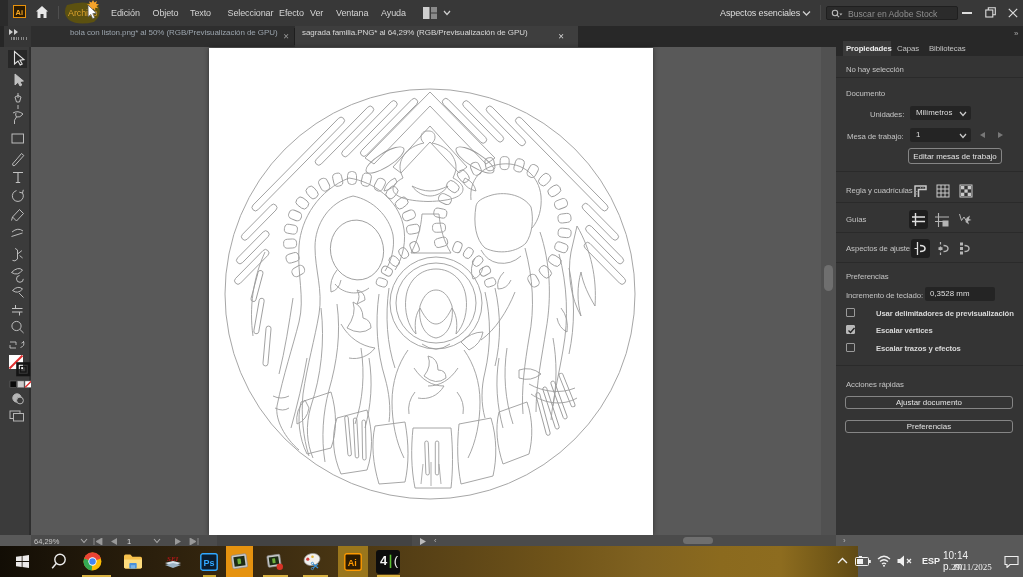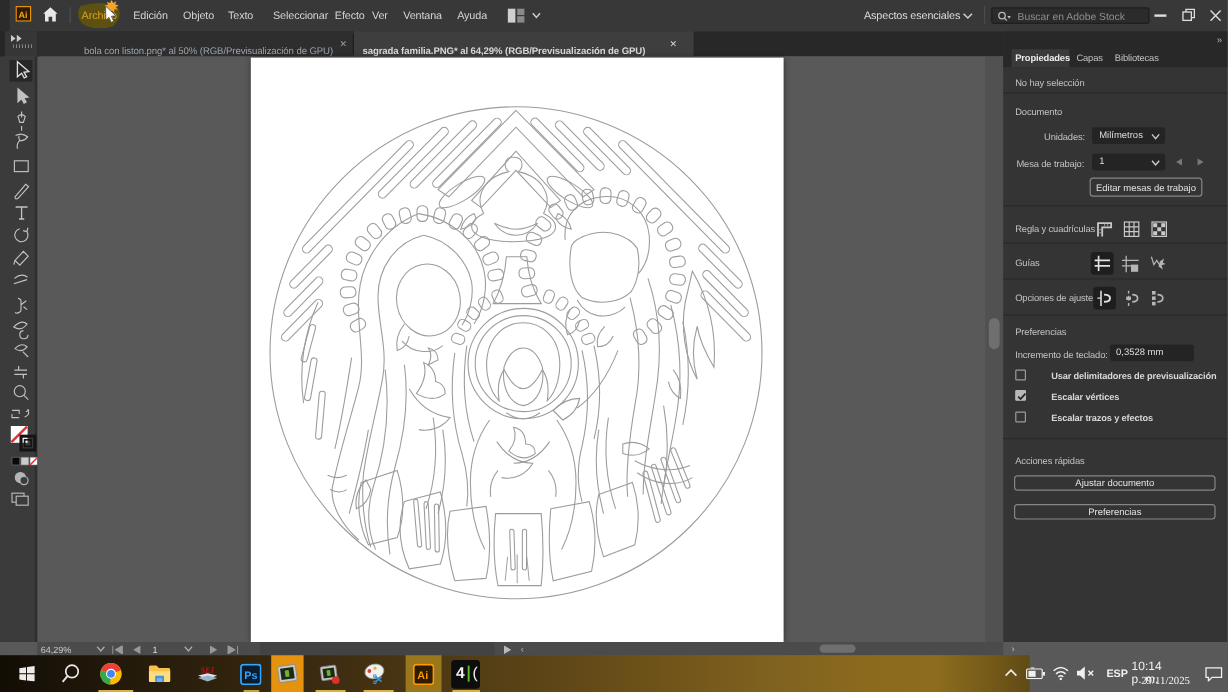--- a/index.html
+++ b/index.html
@@ -2,21 +2,21 @@
 <html><head>
 <meta charset="utf-8">
 <style>
   * { margin:0; padding:0; box-sizing:border-box; }
   html,body { width:1023px; height:577px; overflow:hidden; }
   body { font-family:"Liberation Sans", sans-serif; background:#595959; position:relative; }
   .abs { position:absolute; }
   #menubar { left:0; top:0; width:1023px; height:26px; background:#383838; }
   .mitem { position:absolute; top:7.5px; font-size:9px; letter-spacing:-0.1px; color:#d4d4d4; white-space:nowrap; }
   #tabbar { left:0; top:26px; width:836px; height:21px; background:#282828; }
-  .tabtxt { position:absolute; top:12px; font-size:8px; letter-spacing:-0.08px; white-space:nowrap; }
+  .tabtxt { position:absolute; top:2px; font-size:8px; letter-spacing:-0.08px; white-space:nowrap; }
   #toolbar { left:0; top:47px; width:31px; height:488px; background:#3b3b3b; border-right:2px solid #2e2e2e; }
   #canvas { left:33px; top:47px; width:788px; height:488px; background:#595959; }
   #artboard { left:209px; top:48px; width:444px; height:487px; background:#ffffff; box-shadow:0 0 5px rgba(0,0,0,0.45); }
   #vscroll { left:821px; top:47px; width:15px; height:488px; background:#515151; }
   #statusbar { left:31px; top:535px; width:805px; height:11px; background:#4b4b4b; font-size:7.5px; color:#c8c8c8; }
   #panelwrap { left:836px; top:26px; width:187px; height:509px; background:#343434; }
   .ptxt { position:absolute; font-size:7.8px; letter-spacing:-0.1px; color:#c3c3c3; white-space:nowrap; }
   .sep { position:absolute; left:0; width:187px; height:1px; background:#2a2a2a; }
   .dd { position:absolute; background:#242424; border-radius:2px; color:#dedede; font-size:7.9px; }
   .btn { position:absolute; border:1px solid #858585; border-radius:3px; color:#e4e4e4; font-size:7.9px; text-align:center; background:transparent; }
@@ -86,21 +86,21 @@
   <div class="abs" style="left:0;top:0;width:31px;height:21px;background:#363636;"></div>
   <svg class="abs" style="left:9px;top:3px;" width="11" height="6" viewBox="0 0 11 6">
       <path d="M0 0 L4 3 L0 6 Z M5 0 L9 3 L5 6 Z" fill="#cccccc"></path>
     </svg>
   <div class="abs" style="left:11px;top:11px;width:16px;height:3px;background:repeating-linear-gradient(90deg,#8a8a8a 0 1px,transparent 1px 2.5px);"></div>
   <div class="abs" style="left:31px;top:0;width:264px;height:21px;background:#2e2e2e;"></div>
   <div class="tabtxt" style="left:70px;color:#9aa3ac;">bola con liston.png* al 50% (RGB/Previsualización de GPU)</div>
   <div class="tabtxt" style="left:283px;top:5.5px;color:#9d9d9d;font-size:7.5px;">✕</div>
   <div class="abs" style="left:295px;top:0;width:283px;height:21px;background:#3e3e3e;"></div>
   <div class="abs" style="left:294px;top:2px;width:1px;height:17px;background:#1e1e1e;"></div>
-  <div class="tabtxt" style="left:302px;color:#d8d8d8;font-weight:bold;">sagrada familia.PNG* al 64,29% (RGB/Previsualización de GPU)</div>
+  <div class="tabtxt" style="left:302px;color:#d8d8d8;font-weight:normal;">sagrada familia.PNG* al 64,29% (RGB/Previsualización de GPU)</div>
   <div class="tabtxt" style="left:558px;top:5.5px;color:#d8d8d8;font-size:7.5px;">✕</div>
 </div>
 
 <div class="abs" id="canvas"></div>
 <div class="abs" style="left:0;top:26px;width:4px;height:509px;background:#262626;"></div>
 <div class="abs" id="artboard">
   <svg width="444" height="487" viewBox="0 0 444 487">
 <g fill="none" stroke="#9c9c9c" stroke-width="0.9">
 <circle cx="221" cy="246" r="205"></circle>
 <rect x="-39.2" y="-3.4" width="78.4" height="6.8" rx="3.4" transform="translate(180.1 79.4) rotate(134.6)"></rect>
@@ -345,21 +345,21 @@
     </svg>
   <svg class="abs" style="left:99px;top:187px;" width="14" height="14" viewBox="0 0 14 14">
       <path d="M3.5 0 V14 M0 4 H14 M0 8.5 H8" stroke="#b5b5b5" stroke-width="1.1"></path>
       <rect x="7.5" y="7.5" width="6" height="6" fill="#b5b5b5"></rect>
     </svg>
   <svg class="abs" style="left:122px;top:187px;" width="14" height="14" viewBox="0 0 14 14">
       <path d="M1.5 1 L3.5 7.5 L6 4 L9 9" stroke="#b5b5b5" stroke-width="1" fill="none"></path>
       <path d="M8.5 5 l3.5-2.5 -1 3.5 2.5 1 -3.5 1 1 3.5 -3.5-2.5 Z" fill="#b5b5b5"></path>
     </svg>
   <div class="sep" style="top:206px;"></div>
-  <div class="ptxt" style="left:10px;top:218px;">Opciones de ajuste</div>
+  <div class="ptxt" style="left:10px;top:218px;">Aspectos de ajuste</div>
   <div class="abs" style="left:75px;top:213px;width:19px;height:19px;background:#1e1e1e;border-radius:3px;"></div>
   <svg class="abs" style="left:78px;top:216px;" width="13" height="13" viewBox="0 0 13 13">
       <path d="M3.5 0 V13" stroke="#e0e0e0" stroke-width="1.3"></path>
       <path d="M0.5 6.5 H3" stroke="#e0e0e0" stroke-width="1"></path>
       <path d="M6 3.5 Q11 3.5 11 6.5 Q11 9.5 6 9.5" stroke="#e0e0e0" stroke-width="1.6" fill="none"></path>
     </svg>
   <svg class="abs" style="left:101px;top:216px;" width="13" height="13" viewBox="0 0 13 13">
       <path d="M3.5 0 V2.5 M3.5 4.5 V8.5 M3.5 10.5 V13" stroke="#b5b5b5" stroke-width="1.2"></path>
       <rect x="1.5" y="5.2" width="4" height="2.8" fill="#b5b5b5"></rect>
       <path d="M6.5 3.5 Q11 3.5 11 6.5 Q11 9.5 6.5 9.5" stroke="#b5b5b5" stroke-width="1.4" fill="none"></path>

